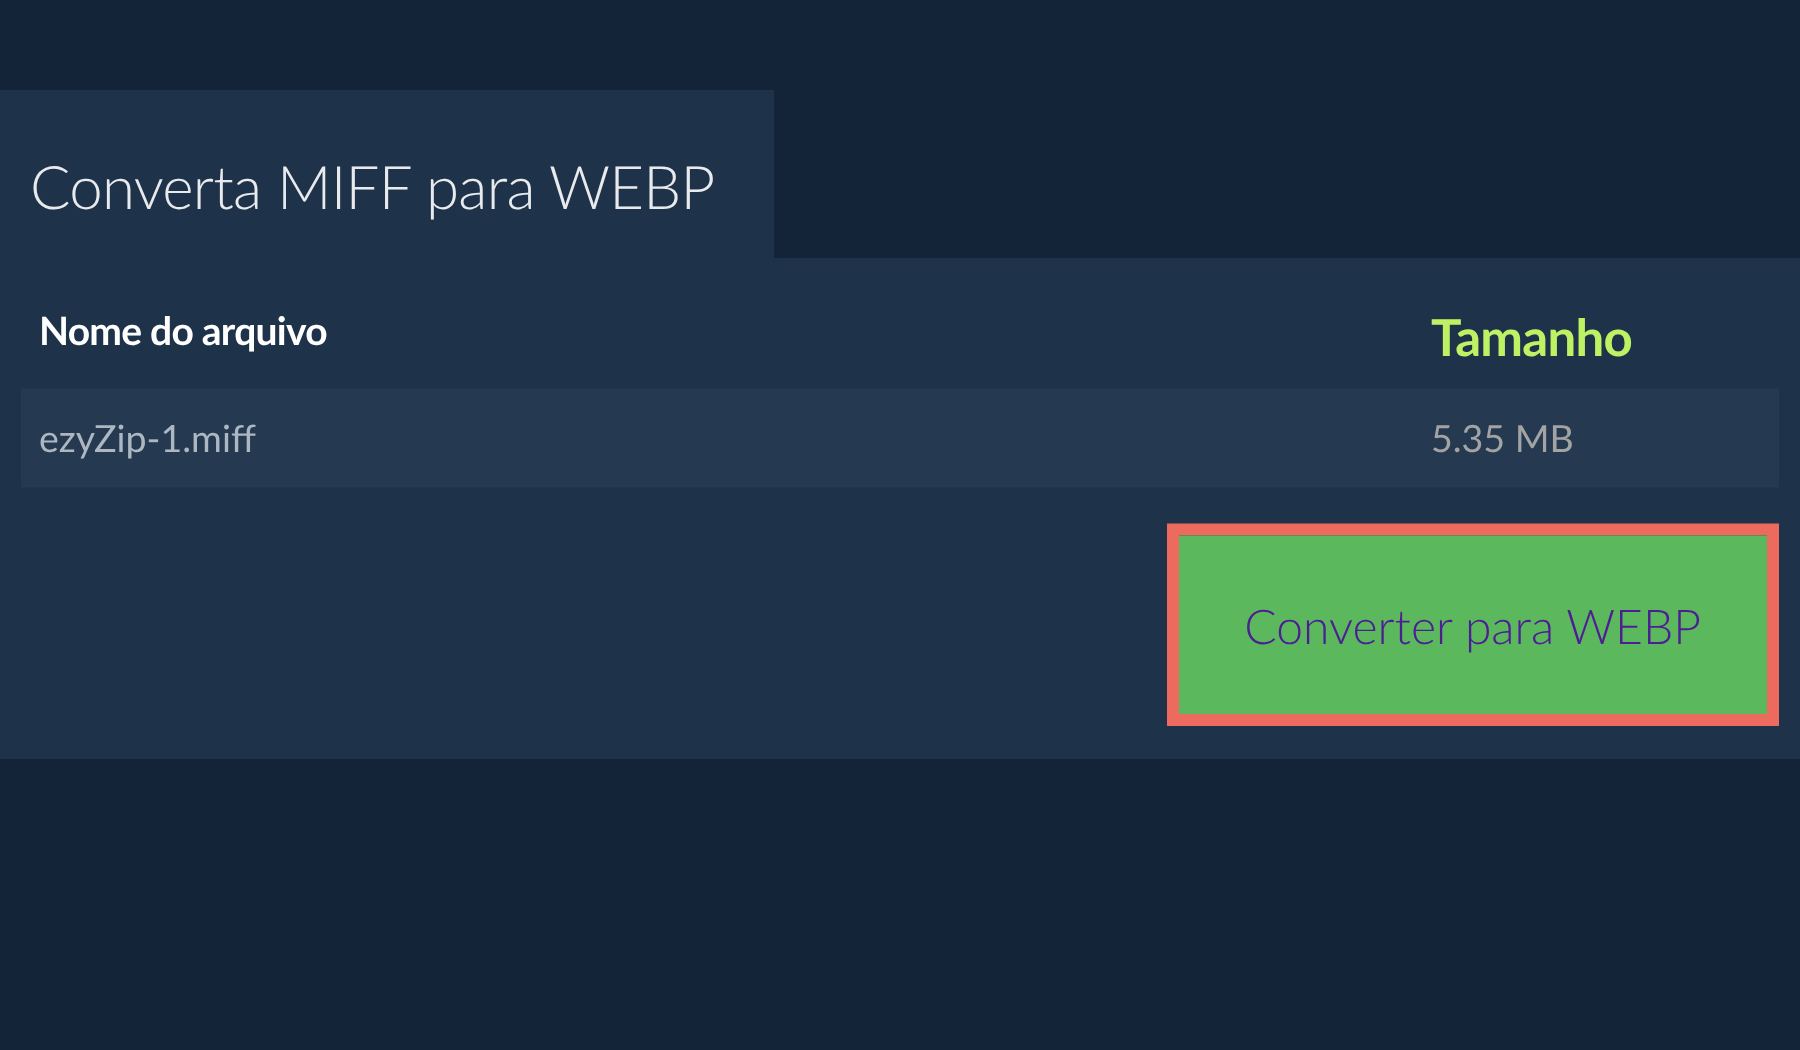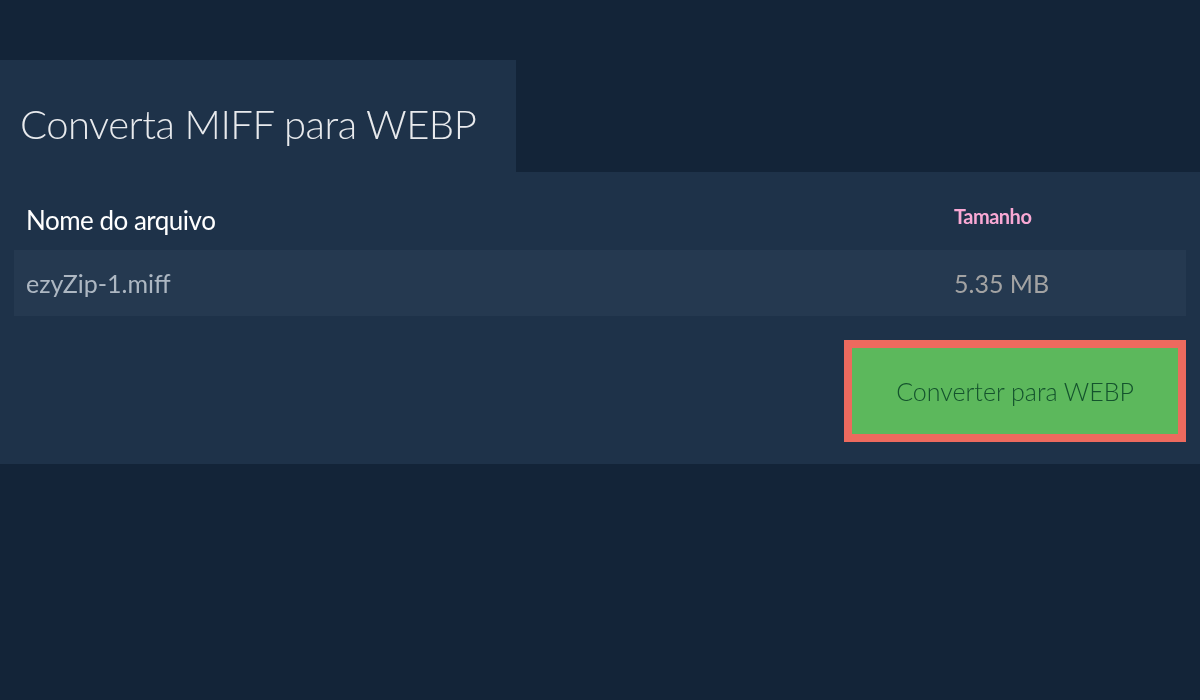--- a/index.html
+++ b/index.html
@@ -38,27 +38,27 @@
       width: 100%;
     }
     .table-header {
       display: flex;
       padding: 14px 12px;
     }
     .col-filename {
       flex: 1;
       color: #ffffff;
       font-size: 26px;
-      font-weight: 400;
+      font-weight: 700;
       letter-spacing: -0.5px;
     }
     .col-size {
       width: 220px;
-      color: #f9a8d4;
-      font-size: 20px;
+      color: #bef264;
+      font-size: 34px;
       font-weight: 700;
       letter-spacing: -0.5px;
     }
     .table-row {
       display: flex;
       padding: 18px 12px;
       background-color: #253950;
       margin-bottom: 2px;
     }
     .table-row:nth-child(even) {
@@ -80,24 +80,24 @@
       display: flex;
       justify-content: flex-end;
       margin-top: 24px;
     }
     .convert-button-wrapper {
       border: 8px solid #ed6a5e;
       display: inline-block;
     }
     .convert-button {
       background-color: #5cb85c;
-      color: #14532d;
+      color: #4c1d95;
       border: none;
-      padding: 28px 44px;
-      font-size: 25px;
+      padding: 40px 44px;
+      font-size: 32px;
       font-weight: 300;
       cursor: pointer;
       font-family: inherit;
       letter-spacing: 0px;
     }
   </style>
 </head>
 <body>
 
 <div class="container">

